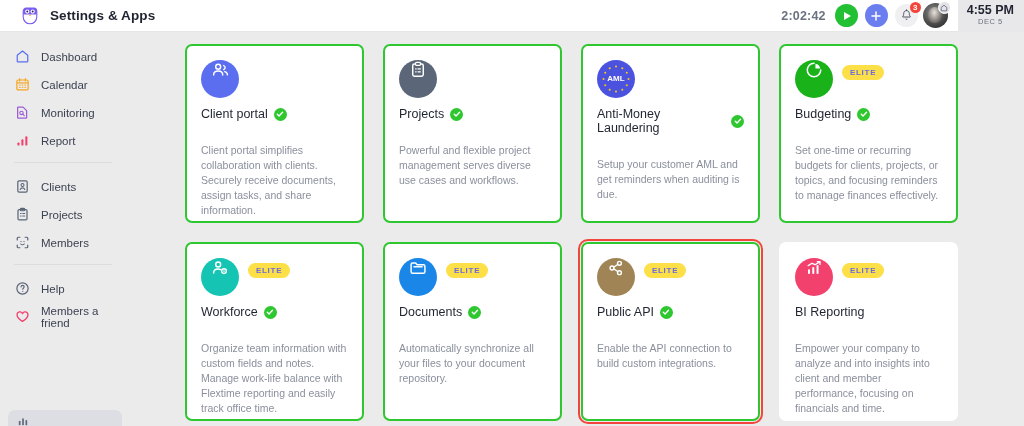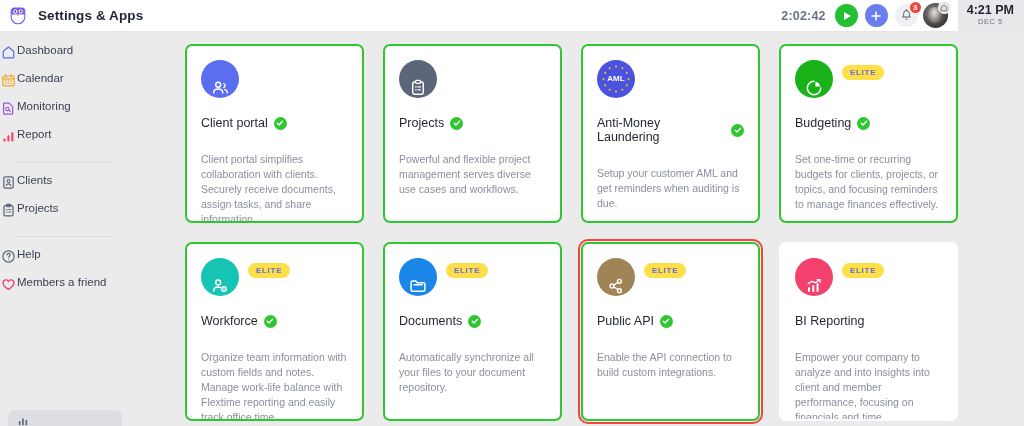--- a/index.html
+++ b/index.html
@@ -11,21 +11,21 @@
   }
   .app { position: relative; width: 1024px; height: 426px; }
 
   
   .topbar {
     position: absolute; top: 0; left: 0; width: 1024px; height: 32px;
     background: #ffffff;
     display: flex; align-items: center;
     border-bottom: 1px solid #e6e6e8;
   }
-  .brand { display: flex; align-items: center; gap: 10px; padding-left: 8px; }
+  .brand { display: flex; align-items: center; gap: 10px; padding-left: 20px; }
   .owl { width: 20px; height: 20px; position: relative; }
   .owl svg { display: block; }
   .brand-title {
     font-size: 13.5px; font-weight: bold; color: #1f2430; letter-spacing: .1px;
   }
 
   .topbar-right {
     margin-left: auto; display: flex; align-items: center; height: 32px;
   }
   .timer {
@@ -81,22 +81,22 @@
   .clock-time { font-size: 12.5px; font-weight: bold; color: #1f2430; line-height: 13px; }
   .clock-date { font-size: 7.5px; color: #6b7280; letter-spacing: .5px; line-height: 10px; }
 
   
   .sidebar {
     position: absolute; top: 32px; left: 0; width: 128px; height: 394px;
     background: #ebebeb;
     padding-top: 12px;
   }
   .nav-item {
-    display: flex; 
-    height: 25px; margin-bottom: 3px;
+    display: flex; align-items: center; gap: 10px;
+    height: 25px; padding-left: 14px; margin-bottom: 3px;
     cursor: pointer;
   }
   .nav-icon { width: 17px; height: 17px; display:flex; align-items:center; justify-content:center; flex:none; }
   .nav-label { font-size: 11.5px; color: #3c4252; }
   .nav-sep {
     height: 1px; background: #dcdcdd; margin: 9px 16px 11px 14px;
   }
   .sidebar-bottom {
     position: absolute; left: 8px; bottom: -6px;
     width: 114px; height: 22px; border-radius: 7px;
@@ -125,31 +125,31 @@
     border: 2px solid transparent;
     overflow: hidden;
   }
   .card.enabled { border-color: #2fc72f; }
   .card.plain { border-color: transparent; }
   .card.highlighted { outline: 2px solid #f4453c; outline-offset: 1px; }
 
   .card-top { display: flex; align-items: flex-start; height: 40px; }
   .card-icon {
     width: 38px; height: 38px; border-radius: 50%;
-    display: flex; align-items: flex-end; justify-content: center; flex: none;
+    display: flex; align-items: flex-start; justify-content: center; flex: none;
   }
   .elite-badge {
     margin-left: 9px; margin-top: 5px;
     background: #fde047; color: #6b6ae0;
     font-size: 8px; font-weight: bold; letter-spacing: .7px;
     border-radius: 9px; padding: 3.5px 8px; line-height: 1;
   }
   .card-title-row {
     display: flex; align-items: center; gap: 6px;
-    margin-top: 16px;
+    margin-top: 7px;
   }
   .card-title { font-size: 12.5px; color: #1f2430; font-weight: normal; }
   .check {
     width: 13px; height: 13px; border-radius: 50%;
     background: #2fc72f; flex: none;
     display: flex; align-items: center; justify-content: center;
   }
   .card-desc {
     margin-top: 22px;
     font-size: 10.5px; line-height: 15px; color: #8a8f9c;
@@ -203,21 +203,21 @@
       <div class="avatar-wrap">
         <div class="avatar"></div>
         <span class="home-badge">
           <svg width="8" height="8" viewBox="0 0 12 12">
             <path d="M6 1.8L1.8 5.2v5h8.4v-5z" fill="none" stroke="#5b6678" stroke-width="1.2" stroke-linejoin="round"></path>
           </svg>
         </span>
       </div>
 
       <div class="clock">
-        <span class="clock-time">4:21 PM</span>
+        <span class="clock-time">4:55 PM</span>
         <span class="clock-date">DEC 5</span>
       </div>
     </div>
   </div>
 
   <div class="sidebar">
 
     <div class="nav-item">
       <span class="nav-icon">
         <svg width="15" height="15" viewBox="0 0 16 16">
@@ -279,20 +279,31 @@
       <span class="nav-icon">
         <svg width="15" height="15" viewBox="0 0 16 16">
           <rect x="3.2" y="2.8" width="9.6" height="11" rx="1.3" fill="none" stroke="#5b6678" stroke-width="1.3"></rect>
           <rect x="5.8" y="1.4" width="4.4" height="2.6" rx=".8" fill="none" stroke="#5b6678" stroke-width="1.2"></rect>
           <path d="M5.8 7h.8M8.2 7h2.2M5.8 9.6h.8M8.2 9.6h2.2" stroke="#5b6678" stroke-width="1.1" stroke-linecap="round"></path>
         </svg>
       </span>
       <span class="nav-label">Projects</span>
     </div>
 
+    <div class="nav-item">
+      <span class="nav-icon">
+        <svg width="15" height="15" viewBox="0 0 16 16">
+          <path d="M2.4 5.2V3.4c0-.6.4-1 1-1h1.8M10.8 2.4h1.8c.6 0 1 .4 1 1v1.8M13.6 10.8v1.8c0 .6-.4 1-1 1h-1.8M5.2 13.6H3.4c-.6 0-1-.4-1-1v-1.8" fill="none" stroke="#5b6678" stroke-width="1.3" stroke-linecap="round"></path>
+          <circle cx="6.4" cy="7" r=".7" fill="#5b6678"></circle>
+          <circle cx="9.6" cy="7" r=".7" fill="#5b6678"></circle>
+          <path d="M6.1 9.6c.5.6 1.1.9 1.9.9s1.4-.3 1.9-.9" fill="none" stroke="#5b6678" stroke-width="1.1" stroke-linecap="round"></path>
+        </svg>
+      </span>
+      <span class="nav-label">Members</span>
+    </div>
 
     <div class="nav-sep"></div>
 
     <div class="nav-item">
       <span class="nav-icon">
         <svg width="15" height="15" viewBox="0 0 16 16">
           <circle cx="8" cy="8" r="6" fill="none" stroke="#5b6678" stroke-width="1.3"></circle>
           <path d="M6.4 6.3c.1-1 .8-1.6 1.7-1.6 1 0 1.7.6 1.7 1.5 0 1.2-1.5 1.3-1.5 2.6" fill="none" stroke="#5b6678" stroke-width="1.2" stroke-linecap="round"></path>
           <circle cx="8.3" cy="11" r=".7" fill="#5b6678"></circle>
         </svg>

